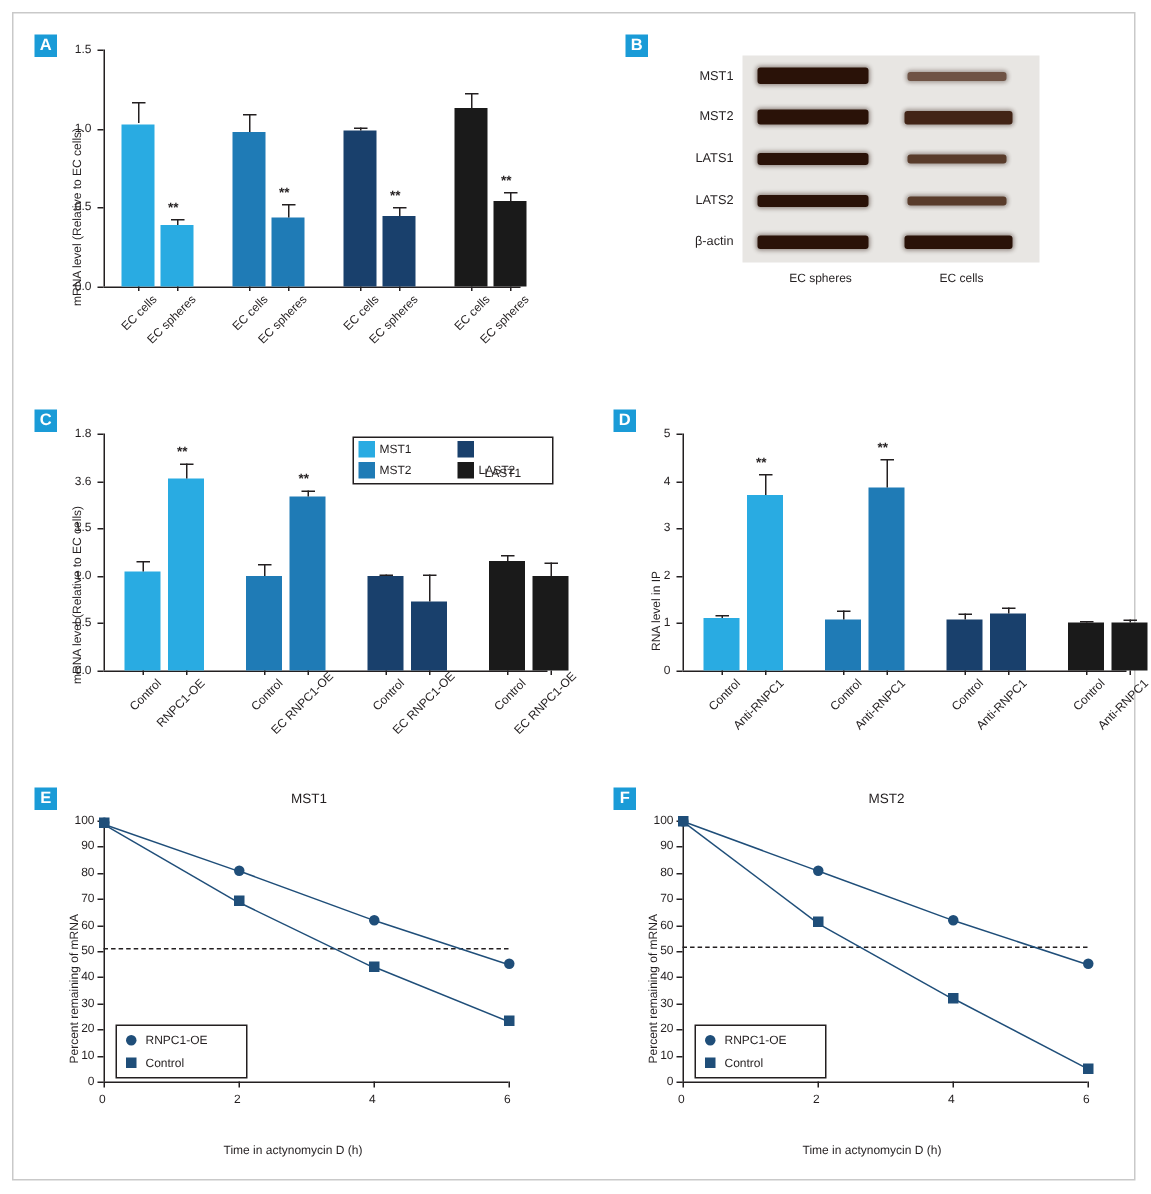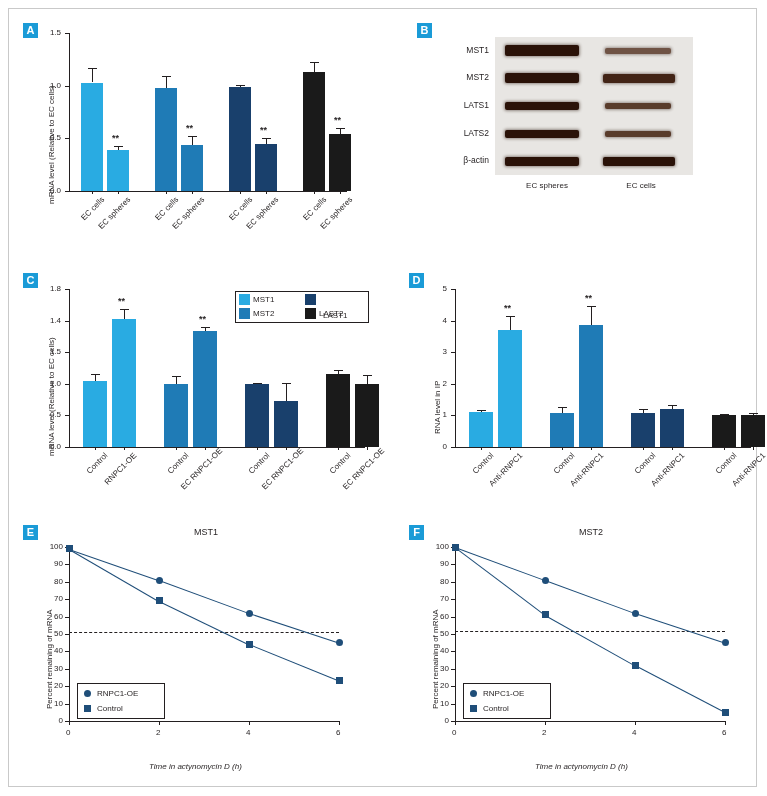--- a/index.html
+++ b/index.html
@@ -20,21 +20,21 @@
     width:15px;height:15px;
   }
   .axis-line{position:absolute;background:#231f20;}
   .tick{position:absolute;background:#231f20;height:1px;width:4px;}
   .ytick-label{position:absolute;font-size:8px;text-align:right;width:22px;color:#231f20;}
   .xtick-label{position:absolute;font-size:8px;color:#231f20;}
   .ylabel{
     position:absolute;font-size:8px;color:#231f20;
     transform:rotate(-90deg);transform-origin:left top;white-space:nowrap;
   }
-  .xlabel{position:absolute;font-size:8px;color:#231f20;white-space:nowrap;font-style:italic;}
+  .xlabel{position:absolute;font-size:8px;color:#231f20;white-space:nowrap;}
   .bar{position:absolute;bottom:0;}
   .errbar{position:absolute;width:1px;background:#231f20;}
   .errcap{position:absolute;height:1px;background:#231f20;}
   .stars{position:absolute;font-size:9px;font-weight:bold;color:#231f20;}
   .rot-label{
     position:absolute;font-size:8px;color:#231f20;white-space:nowrap;
     transform:rotate(-45deg);transform-origin:right top;text-align:right;
   }
   .legend-sw{position:absolute;width:11px;height:11px;}
   .legend-tx{position:absolute;font-size:8px;}
@@ -143,21 +143,21 @@
       <div class="axis-line" style="left:46px;top:174px;width:296px;height:1px;"></div>
       <div class="tick" style="left:42px;top:174px;"></div>
       <div class="ytick-label" style="left:16px;top:169px;">0.0</div>
       <div class="tick" style="left:42px;top:142px;"></div>
       <div class="ytick-label" style="left:16px;top:137px;">0.5</div>
       <div class="tick" style="left:42px;top:111px;"></div>
       <div class="ytick-label" style="left:16px;top:106px;">1.0</div>
       <div class="tick" style="left:42px;top:79px;"></div>
       <div class="ytick-label" style="left:16px;top:74px;">1.5</div>
       <div class="tick" style="left:42px;top:48px;"></div>
-      <div class="ytick-label" style="left:16px;top:43px;">1.4</div>
+      <div class="ytick-label" style="left:16px;top:43px;">3.6</div>
       <div class="tick" style="left:42px;top:16px;"></div>
       <div class="ytick-label" style="left:16px;top:11px;">1.8</div>
       <div class="bar" style="left:60px;top:107.64px;width:24px;height:66.36px;background:#29ABE2;"></div>
       <div class="errbar" style="left:72px;top:101.32px;height:6.32px;"></div>
       <div class="errcap" style="left:68px;top:101.32px;width:9px;"></div>
       <div class="rot-label" style="left:32px;top:178px;width:48px;">Control</div>
       <div class="tick" style="left:72px;top:174px;width:1px;height:3px;"></div>
       <div class="bar" style="left:89px;top:46.335999999999984px;width:24px;height:127.66400000000002px;background:#29ABE2;"></div>
       <div class="errbar" style="left:101px;top:36.22399999999998px;height:10.112px;"></div>
       <div class="errcap" style="left:97px;top:36.22399999999998px;width:9px;"></div>

